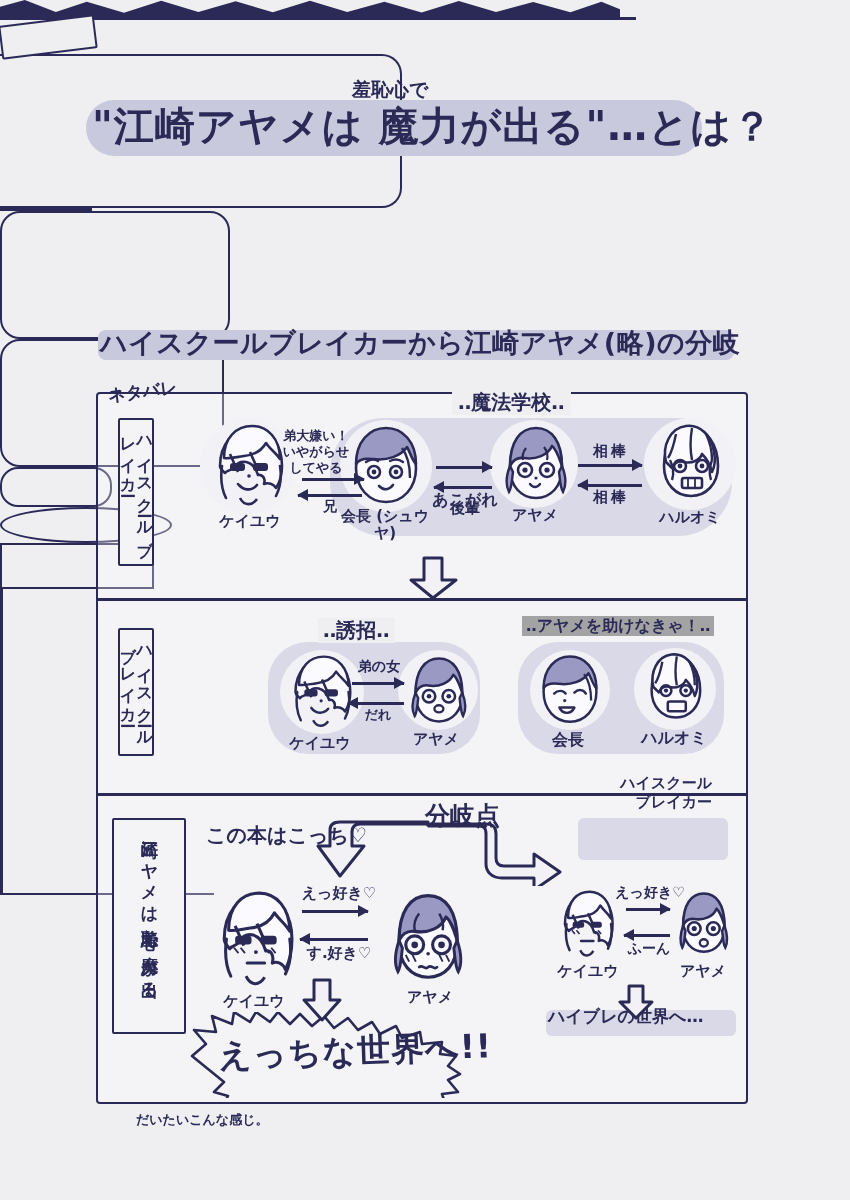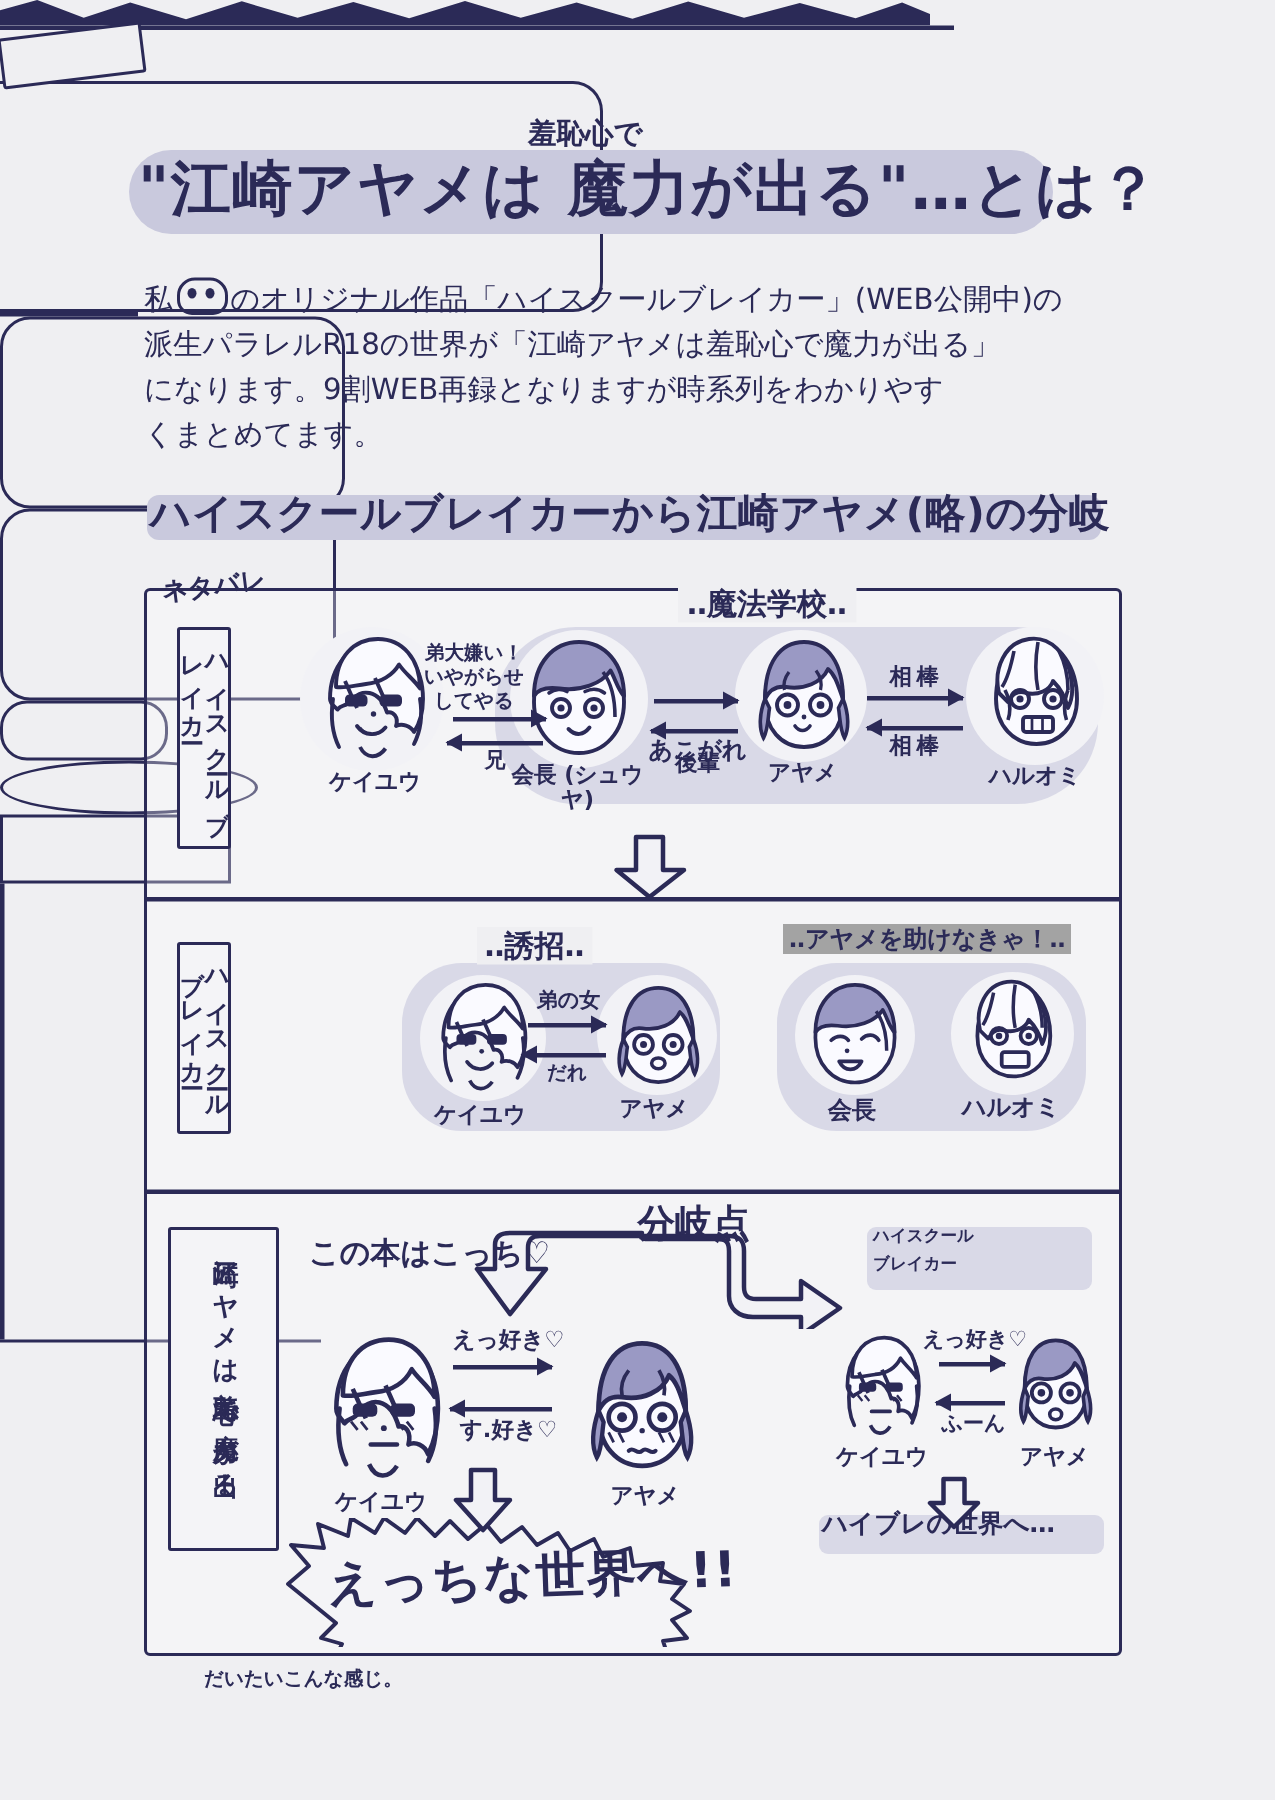--- a/index.html
+++ b/index.html
@@ -99,21 +99,21 @@
 
   
   #bunki-bubble{left:388px;top:796px;width:108px;height:36px;border:2.5px solid #2b2a57;
     border-radius:18px;background:#efeff2;z-index:7;}
   #bunki-txt{left:400px;top:800px;font-size:25px;font-weight:700;z-index:8;margin-left:25px;}
   #konohon{left:198px;top:818px;width:168px;height:32px;border:2.5px solid #2b2a57;
     border-radius:50%;background:#efeff2;z-index:7;}
   #konohon-txt{left:206px;top:823px;font-size:20px;font-weight:700;z-index:8;}
   #hsb-tag-hl{left:578px;top:818px;width:150px;height:42px;border-radius:6px;}
   #hsb-tag{left:572px;top:810px;width:150px;height:42px;border:2.5px solid #2b2a57;z-index:6;background:#efeff2;}
-  #hsb-tag-txt{left:582px;top:814px;font-size:11px;font-weight:700;line-height:19px;z-index:7;text-align:left;width:130px;}
+  #hsb-tag-txt{left:582px;top:774px;font-size:15px;font-weight:700;line-height:19px;z-index:7;text-align:right;width:130px;}
   #p3-divider{left:530px;top:800px;width:2.5px;height:304px;background:#2b2a57;z-index:4;}
   #p3r-hline{left:532px;top:988px;width:214px;height:2.5px;background:#2b2a57;z-index:4;}
 
   
   #burst{position:absolute;left:186px;top:1012px;width:320px;height:86px;z-index:5;}
   #burst-txt{left:218px;top:1030px;font-size:33px;font-weight:700;z-index:7;
     transform:rotate(-2deg);letter-spacing:1px;}
 
   #hibure-hl{left:546px;top:1010px;width:190px;height:26px;border-radius:6px;}
   #hibure{left:548px;top:1006px;font-size:17px;font-weight:700;z-index:5;}
@@ -125,26 +125,20 @@
 </head>
 <body>
 
 <div class="page">
 
   <div class="hl" id="title-hl"></div>
   <div class="txt" id="title-ruby">羞恥心で</div>
   <div class="txt" id="title">"江崎アヤメは 魔力が出る"…とは？</div>
   <div id="title-underline"></div>
 
-  <div class="para" id="intro">
-    <span>私</span><span id="intro-skull"></span><span>のオリジナル作品「ハイスクールブレイカー」(WEB公開中)の</span><br>
-    <span>派生パラレルR18の世界が「江崎アヤメは羞恥心で魔力が出る」</span><br>
-    <span>になります。9割WEB再録となりますが時系列をわかりやす</span><br>
-    <span>くまとめてます。</span>
-  </div>
 
   <div class="hl" id="sec-hl"></div>
   <div class="txt" id="sec-title">ハイスクールブレイカーから江崎アヤメ(略)の分岐</div>
   <div id="sec-underline"></div>
 
   <div class="box" id="frame"></div>
   <div class="div-h" id="div1"></div>
   <div class="div-h" id="div2"></div>
 
   <div id="spoiler-tag"></div>

